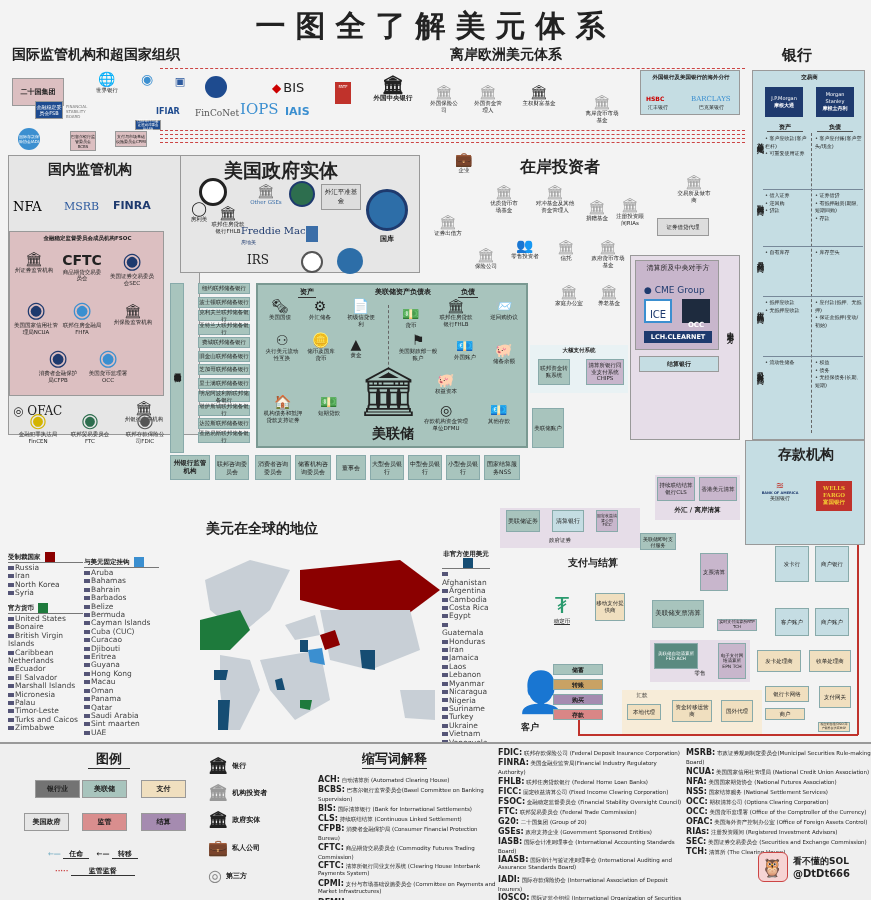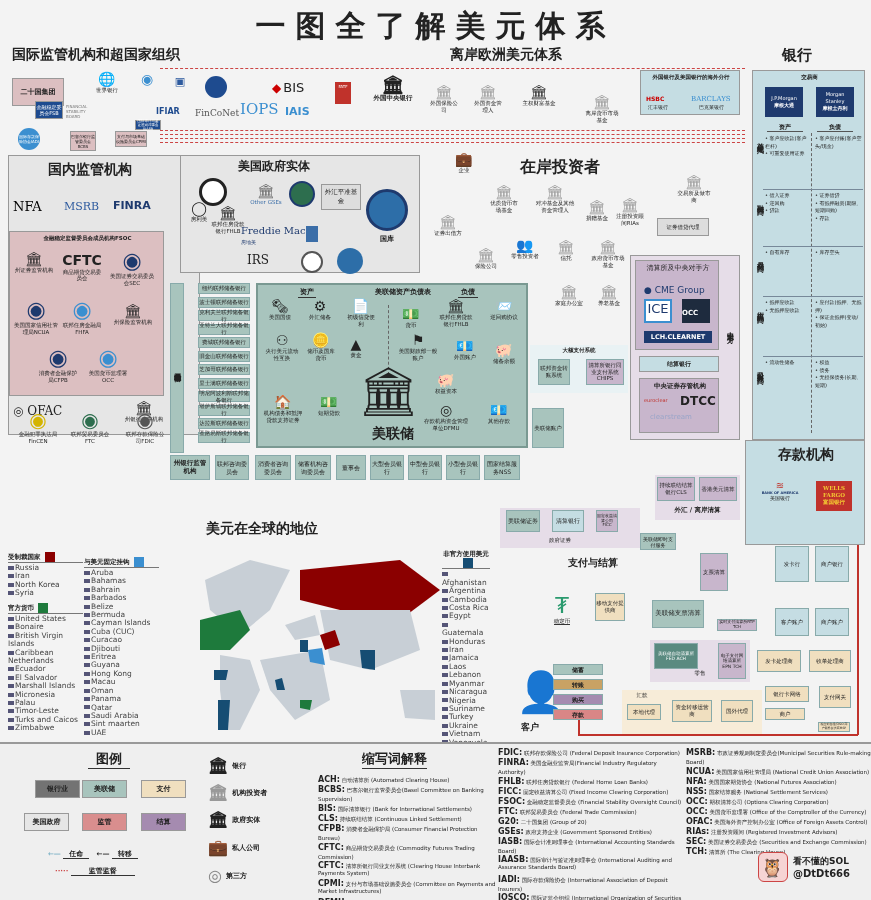--- a/index.html
+++ b/index.html
@@ -140,21 +140,21 @@
     <div class="node" style="left:78px;top:115px;width:40px"><span class="ico" style="color:#3b8fd0;font-size:22px">◉</span><span>美国货币监理署OCC</span></div>
   </div>
   <div class="abs" style="left:4px;top:248px;font-size:12px;font-family:'DejaVu Serif',serif">◎ <span>OFAC</span></div>
   <div class="node" style="left:112px;top:245px;width:46px"><span class="ico">🏛</span><span>州银行监管机构</span></div>
 </div>
 <div class="node" style="left:18px;top:410px;width:40px"><span class="ico" style="color:#d4b400;font-size:20px">◉</span><span>金融犯罪执法局FinCEN</span></div>
 <div class="node" style="left:70px;top:410px;width:40px"><span class="ico" style="color:#2d6e4e;font-size:20px">◉</span><span>联邦贸易委员会FTC</span></div>
 <div class="node" style="left:125px;top:410px;width:40px"><span class="ico" style="color:#555;font-size:20px">◉</span><span>联邦存款保险公司FDIC</span></div>
 
 <div class="box gov" style="left:180px;top:155px;width:240px;height:118px">
-  <div class="lbl" style="left:33px;top:3px;width:120px;font-size:12px;font-weight:bold">美国政府实体</div>
+  <div class="lbl" style="left:40px;top:3px;width:120px;font-size:19px;font-weight:bold">美国政府实体</div>
   <div class="node" style="left:4px;top:45px;width:28px"><span class="ico">◯</span><span>房利美</span></div>
   <div class="abs" style="left:18px;top:22px;width:28px;height:28px;border-radius:50%;border:3px solid #222;background:#fff"></div>
   <div class="node" style="left:30px;top:50px;width:34px"><span class="ico">🏛</span><span>联邦住房贷款银行FHLB</span></div>
   <div class="node" style="left:68px;top:28px;width:34px;color:#3b6ea8"><span class="ico" style="color:#666">🏛</span><span>Other GSEs</span></div>
   <div class="abs" style="left:60px;top:70px;font-size:10px;color:#1e3a6e;font-family:'DejaVu Serif',serif;line-height:1"><span>Freddie Mac</span><br><span style="font-size:5px;font-family:'DejaVu Sans',sans-serif">房地美</span></div>
   <div class="abs" style="left:66px;top:97px;font-size:12px;font-family:'DejaVu Serif',serif">IRS</div>
   <div class="abs" style="left:108px;top:25px;width:26px;height:26px;border-radius:50%;background:#2d6e4e;border:2px solid #1e3a6e"></div>
   <div class="box" style="left:140px;top:28px;width:40px;height:26px;background:#ddd;font-size:6.5px;display:flex;align-items:center;justify-content:center;text-align:center">外汇平准基金</div>
   <div class="abs" style="left:185px;top:33px;width:42px;height:42px;border-radius:50%;background:#2d6ea8;border:3px solid #1e3a6e"></div>
   <div class="lbl" style="left:185px;top:79px;width:42px;font-size:7px;font-weight:bold">国库</div>
@@ -176,32 +176,26 @@
 <div class="node" style="left:510px;top:238px;width:30px"><span class="ico">👥</span><span>零售投资者</span></div>
 <div class="node" style="left:552px;top:240px;width:28px"><span class="ico" style="color:#999">🏛</span><span>信托</span></div>
 <div class="node" style="left:590px;top:240px;width:36px"><span class="ico" style="color:#999">🏛</span><span>政府货币市场基金</span></div>
 <div class="node" style="left:555px;top:285px;width:28px"><span class="ico" style="color:#999">🏛</span><span>家庭办公室</span></div>
 <div class="node" style="left:594px;top:285px;width:30px"><span class="ico" style="color:#999">🏛</span><span>养老基金</span></div>
 
 <div class="box" style="left:630px;top:255px;width:110px;height:185px;background:#e6dde8">
   <div class="box clr" style="left:4px;top:4px;width:84px;height:90px">
     <div class="lbl" style="left:0;top:3px;width:84px;font-size:7px;font-weight:normal;line-height:1.4">清算所及中央对手方</div>
     <div class="abs" style="left:8px;top:24px;font-size:9px;color:#1e3a6e">● <span>CME Group</span></div>
-    <div class="abs" style="left:8px;top:38px;width:28px;height:24px;background:#fff;border:2px solid #3b8fd0;font-size:13px;text-align:center;color:#1e3a6e">ICE</div>
-    <div class="abs" style="left:46px;top:38px;width:28px;height:24px;background:#1e2b3e;color:#fff;font-size:7px;text-align:left;padding-top:10px;font-weight:bold">OCC</div>
+    <div class="abs" style="left:8px;top:38px;width:28px;height:24px;background:#fff;border:2px solid #3b8fd0;font-size:10px;text-align:center;padding-top:8px;color:#1e3a6e">ICE</div>
+    <div class="abs" style="left:46px;top:38px;width:28px;height:24px;background:#1e2b3e;color:#fff;font-size:7px;text-align:center;padding-top:22px;font-weight:bold">OCC</div>
     <div class="abs" style="left:8px;top:70px;width:68px;height:12px;background:#1e3a6e;color:#fff;font-size:6.5px;font-weight:bold;text-align:center;line-height:12px">LCH.CLEARNET</div>
   </div>
   <div class="sidehead" style="left:94px;top:70px">中央对手方</div>
   <div class="box bank" style="left:8px;top:100px;width:80px;height:16px;font-size:6px;font-weight:bold;display:flex;align-items:center;justify-content:center">结算银行</div>
-  <div class="box clr" style="left:8px;top:122px;width:80px;height:55px">
-    <div class="lbl" style="left:0;top:3px;width:80px;font-size:6.5px;font-weight:bold">中央证券存管机构</div>
-    <div class="abs" style="left:4px;top:18px;font-size:5px;color:#c0322b">euroclear</div>
-    <div class="abs" style="left:40px;top:15px;font-size:12px;font-weight:bold">DTCC</div>
-    <div class="abs" style="left:10px;top:34px;font-size:7px;color:#9aa5c8">clearstream</div>
-  </div>
 </div>
 
 <div class="cell fed" style="left:170px;top:283px;width:14px;height:170px;writing-mode:vertical-rl;font-size:7px;font-weight:bold">联邦公开市场委员会</div>
 <div class="abs" style="left:198px;top:283px;width:52px">
   <div class="cell fed" style="position:relative;height:11px;margin-bottom:2.5px">纽约联邦储备银行</div>
   <div class="cell fed" style="position:relative;height:11px;margin-bottom:2.5px">波士顿联邦储备银行</div>
   <div class="cell fed" style="position:relative;height:11px;margin-bottom:2.5px">克利夫兰联邦储备银行</div>
   <div class="cell fed" style="position:relative;height:11px;margin-bottom:2.5px">亚特兰大联邦储备银行</div>
   <div class="cell fed" style="position:relative;height:11px;margin-bottom:2.5px">费城联邦储备银行</div>
   <div class="cell fed" style="position:relative;height:11px;margin-bottom:2.5px">旧金山联邦储备银行</div>

